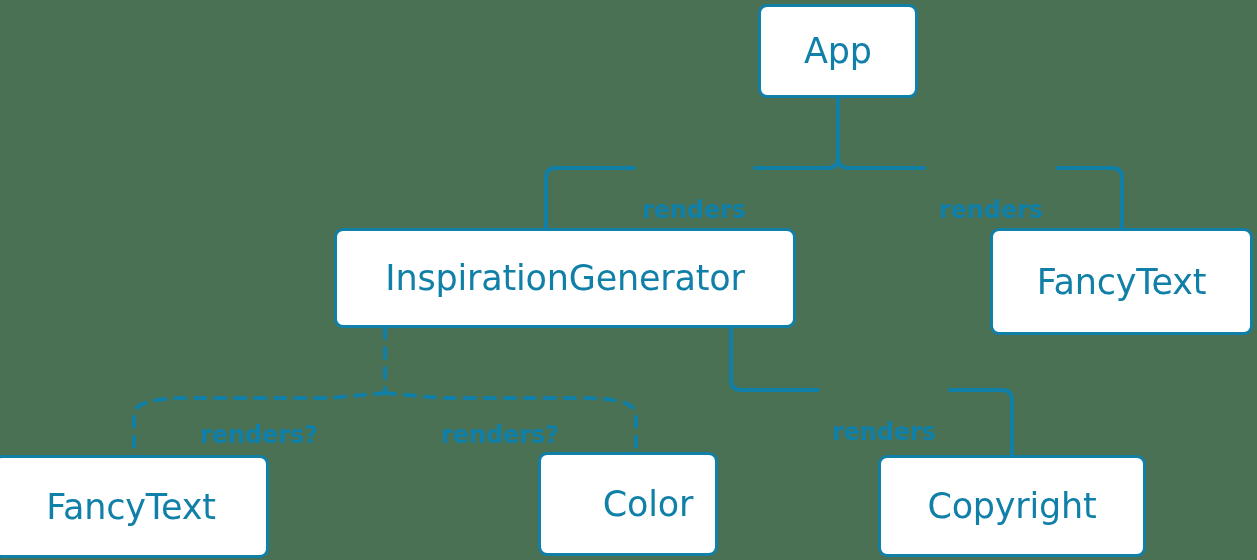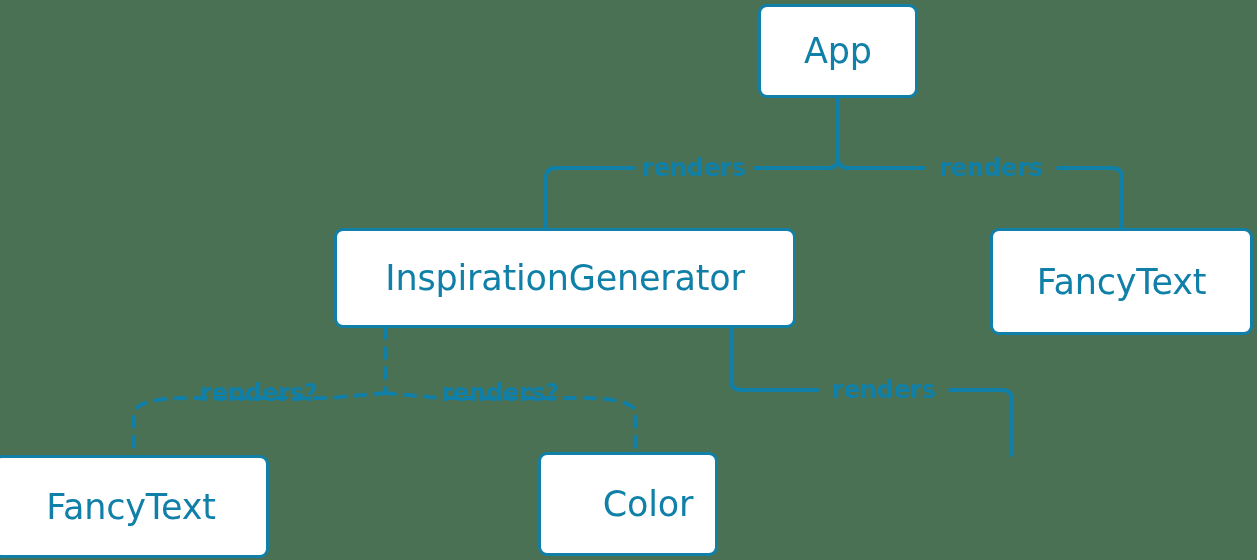--- a/index.html
+++ b/index.html
@@ -44,20 +44,21 @@
   .edge-label {
     position: absolute;
     color: #1180a8;
     font-size: 24px;
     font-weight: 700;
     letter-spacing: -0.1px;
     white-space: nowrap;
     transform: translate(-50%, -50%);
     z-index: 3;
     line-height: 1;
+    margin-top: 42px;
   }
 </style>
 </head>
 <body>
 
 <div id="diagram">
 
   <svg id="edges" viewBox="0 0 1257 560" width="1257" height="560" xmlns="http://www.w3.org/2000/svg" aria-hidden="true">
 
     <path d="M 838 98 L 838 158 Q 838 168 828 168 L 755 168" fill="none" stroke="#1180a8" stroke-width="4" stroke-linecap="round"></path>
@@ -90,20 +91,23 @@
   </div>
 
   <div class="node" style="left:-7px; top:455px; width:276px; height:103px;">
     <span>FancyText</span>
   </div>
 
   <div class="node" style="left:538px; top:452px; width:180px; height:104px;padding-left:40px;">
     <span>Color</span>
   </div>
 
+  <div class="node" style="left:878px; top:455px; width:268px; height:102px;">
+    <span>Copyright</span>
+  </div>
 
   <div class="edge-label" style="left:694px; top:168px;">renders</div>
 
   <div class="edge-label" style="left:991px; top:168px;">renders</div>
 
   <div class="edge-label" style="left:259px; top:393px;">renders?</div>
 
   <div class="edge-label" style="left:500px; top:393px;">renders?</div>
 
   <div class="edge-label" style="left:884px; top:390px;">renders</div>

